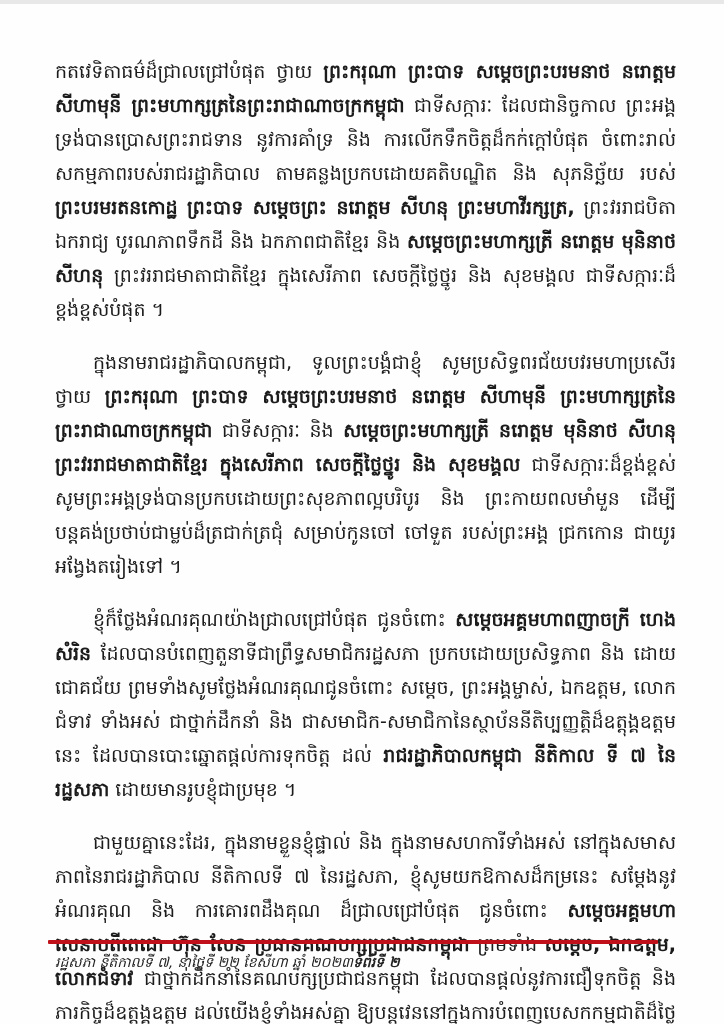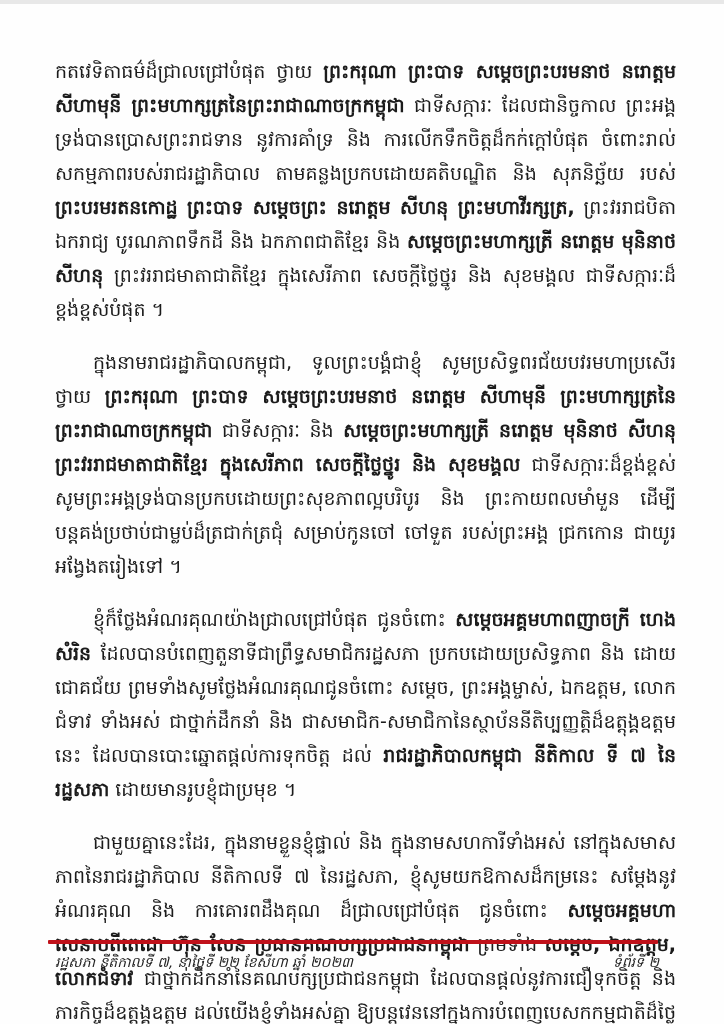--- a/index.html
+++ b/index.html
@@ -42,25 +42,25 @@
     top: 946px;
     width: 604px;
     font-style: italic;
     font-size: 14px;
     line-height: 24px;
     color: #222;
     text-align: justify;
   }
   .footer-row2 {
     display: flex;
-    justify-content: space-between;
+    justify-content: flex-start;
     align-items: baseline;
   }
   .page-number {
-    font-weight: normal;
+    font-weight: bold;
     font-style: italic;
     white-space: nowrap;
   }
 </style>
 </head>
 <body>
 
 <div class="page" style="background: rgb(254, 254, 254); color: rgb(27, 27, 27);">
 
   <div class="body-text">

